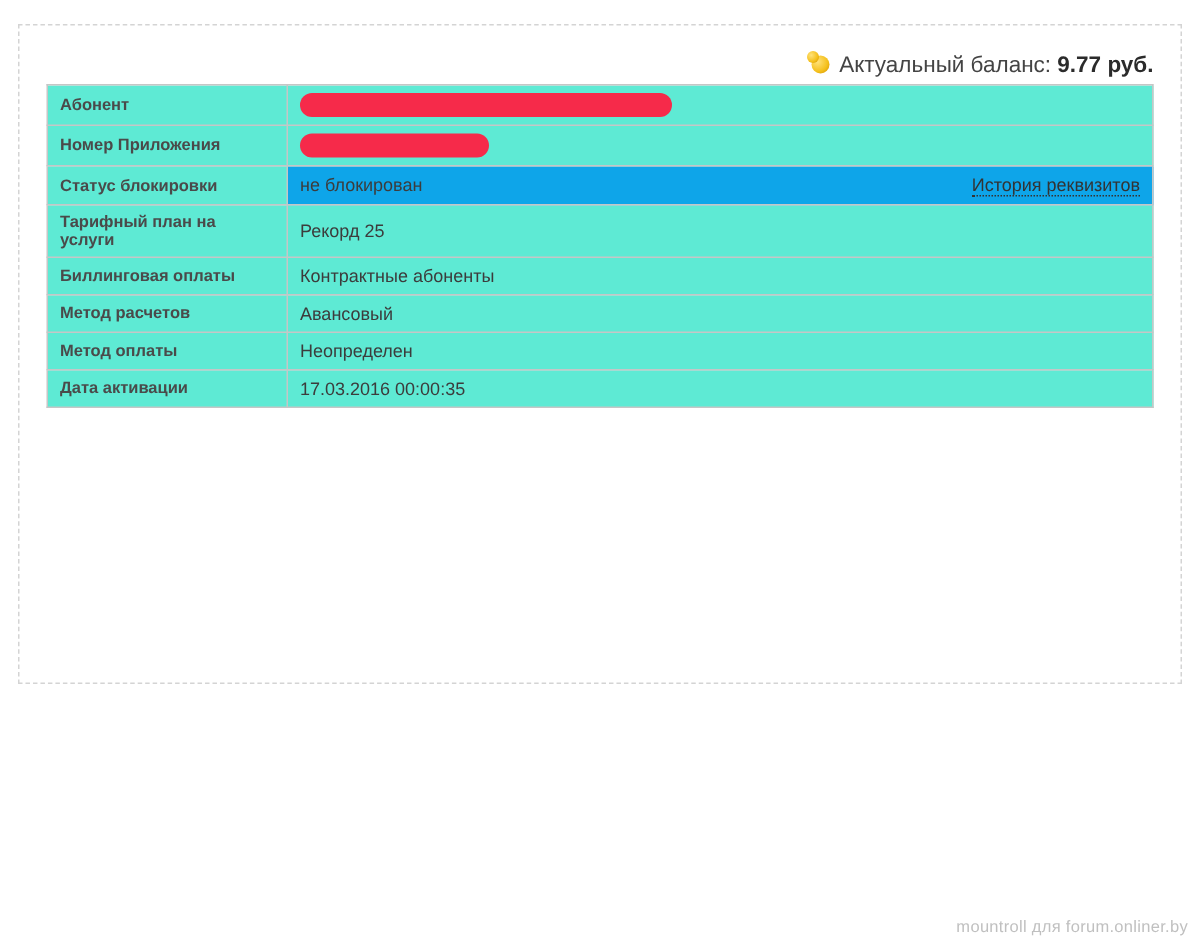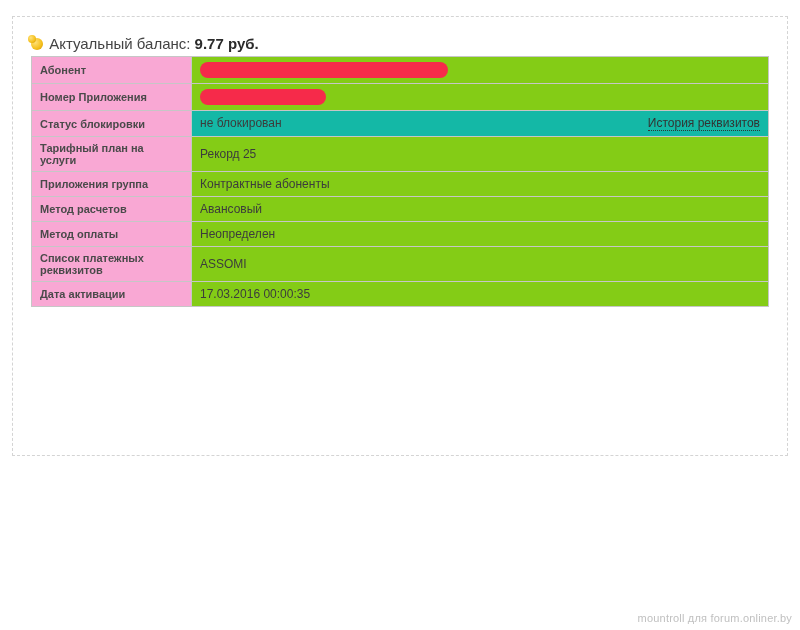--- a/index.html
+++ b/index.html
@@ -16,21 +16,21 @@
   .panel {
     position: absolute;
     left: 12px;
     top: 16px;
     width: 776px;
     border: 1px dashed #d4d4d4;
     padding: 18px;
     min-height: 440px;
   }
   .balance-bar {
-    text-align: left;
+    text-align: right;
     font-size: 15px;
     color: #444;
     margin-bottom: 4px;
   }
   .balance-bar .icon {
     display: inline-block;
     width: 12px;
     height: 12px;
     background: radial-gradient(circle at 35% 35%, #ffe27a 0%, #f4bf1a 60%, #c98800 100%);
     border-radius: 50%;
@@ -50,31 +50,31 @@
   table.info {
     width: 100%;
     border-collapse: collapse;
     border: 1px solid #c6c6c6;
   }
   table.info td {
     border: 1px solid #c6c6c6;
     padding: 5px 8px;
     vertical-align: middle;
     color: #3c3c3c;
-    background: #84cc16;
+    background: #5eead4;
   }
   table.info td.label {
     width: 160px;
-    background: #f9a8d4;
+    background: #5eead4;
     font-weight: bold;
     color: #4a4a4a;
     font-size: 11px;
   }
   tr.status td.value {
-    background: #14b8a6;
+    background: #0ea5e9;
   }
   tr.status td.value .history-link {
     float: right;
     text-decoration: none;
     color: #333;
     border-bottom: 1px dotted #333;
     cursor: pointer;
   }
   .redact {
     display: inline-block;
@@ -123,34 +123,30 @@
       <td class="value">
         <span>не блокирован</span>
         <a class="history-link">История реквизитов</a>
       </td>
     </tr>
     <tr>
       <td class="label">Тарифный план на услуги</td>
       <td class="value">Рекорд 25</td>
     </tr>
     <tr>
-      <td class="label">Приложения группа</td>
+      <td class="label">Биллинговая оплаты</td>
       <td class="value">Контрактные абоненты</td>
     </tr>
     <tr>
       <td class="label">Метод расчетов</td>
       <td class="value">Авансовый</td>
     </tr>
     <tr>
       <td class="label">Метод оплаты</td>
       <td class="value">Неопределен</td>
-    </tr>
-    <tr>
-      <td class="label">Список платежных реквизитов</td>
-      <td class="value">ASSOMI</td>
     </tr>
     <tr>
       <td class="label">Дата активации</td>
       <td class="value">17.03.2016 00:00:35</td>
     </tr>
   </tbody>
     </table>
 
 </div>
 

